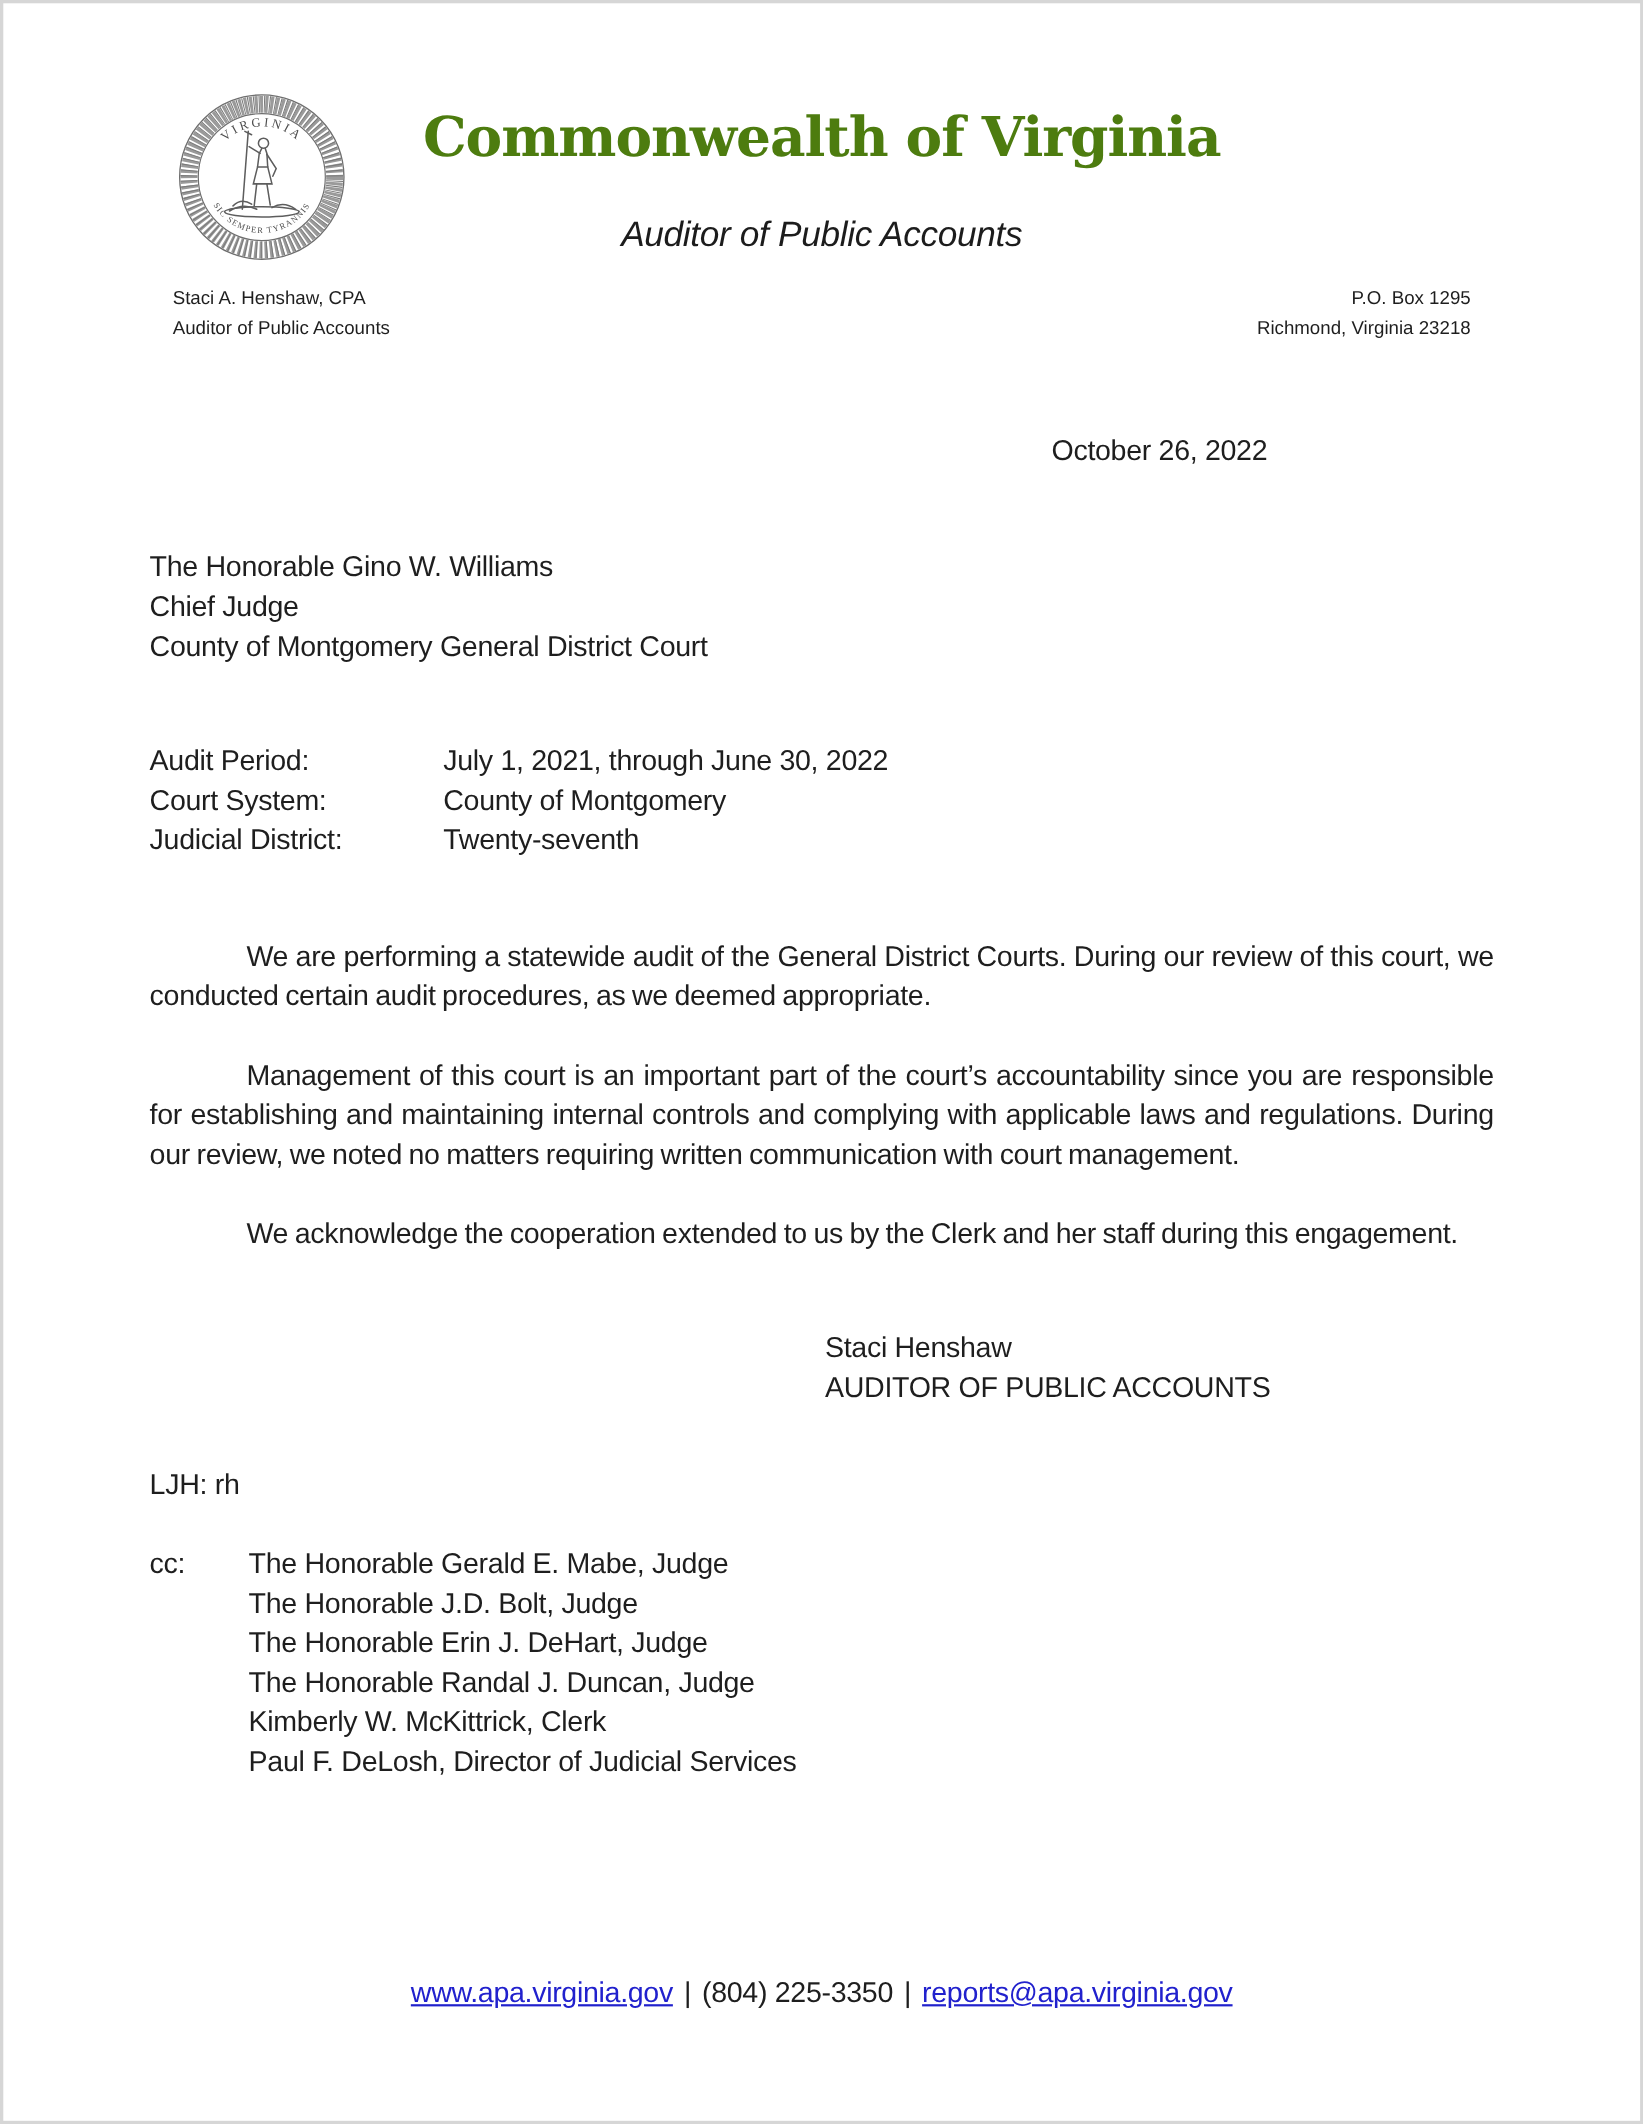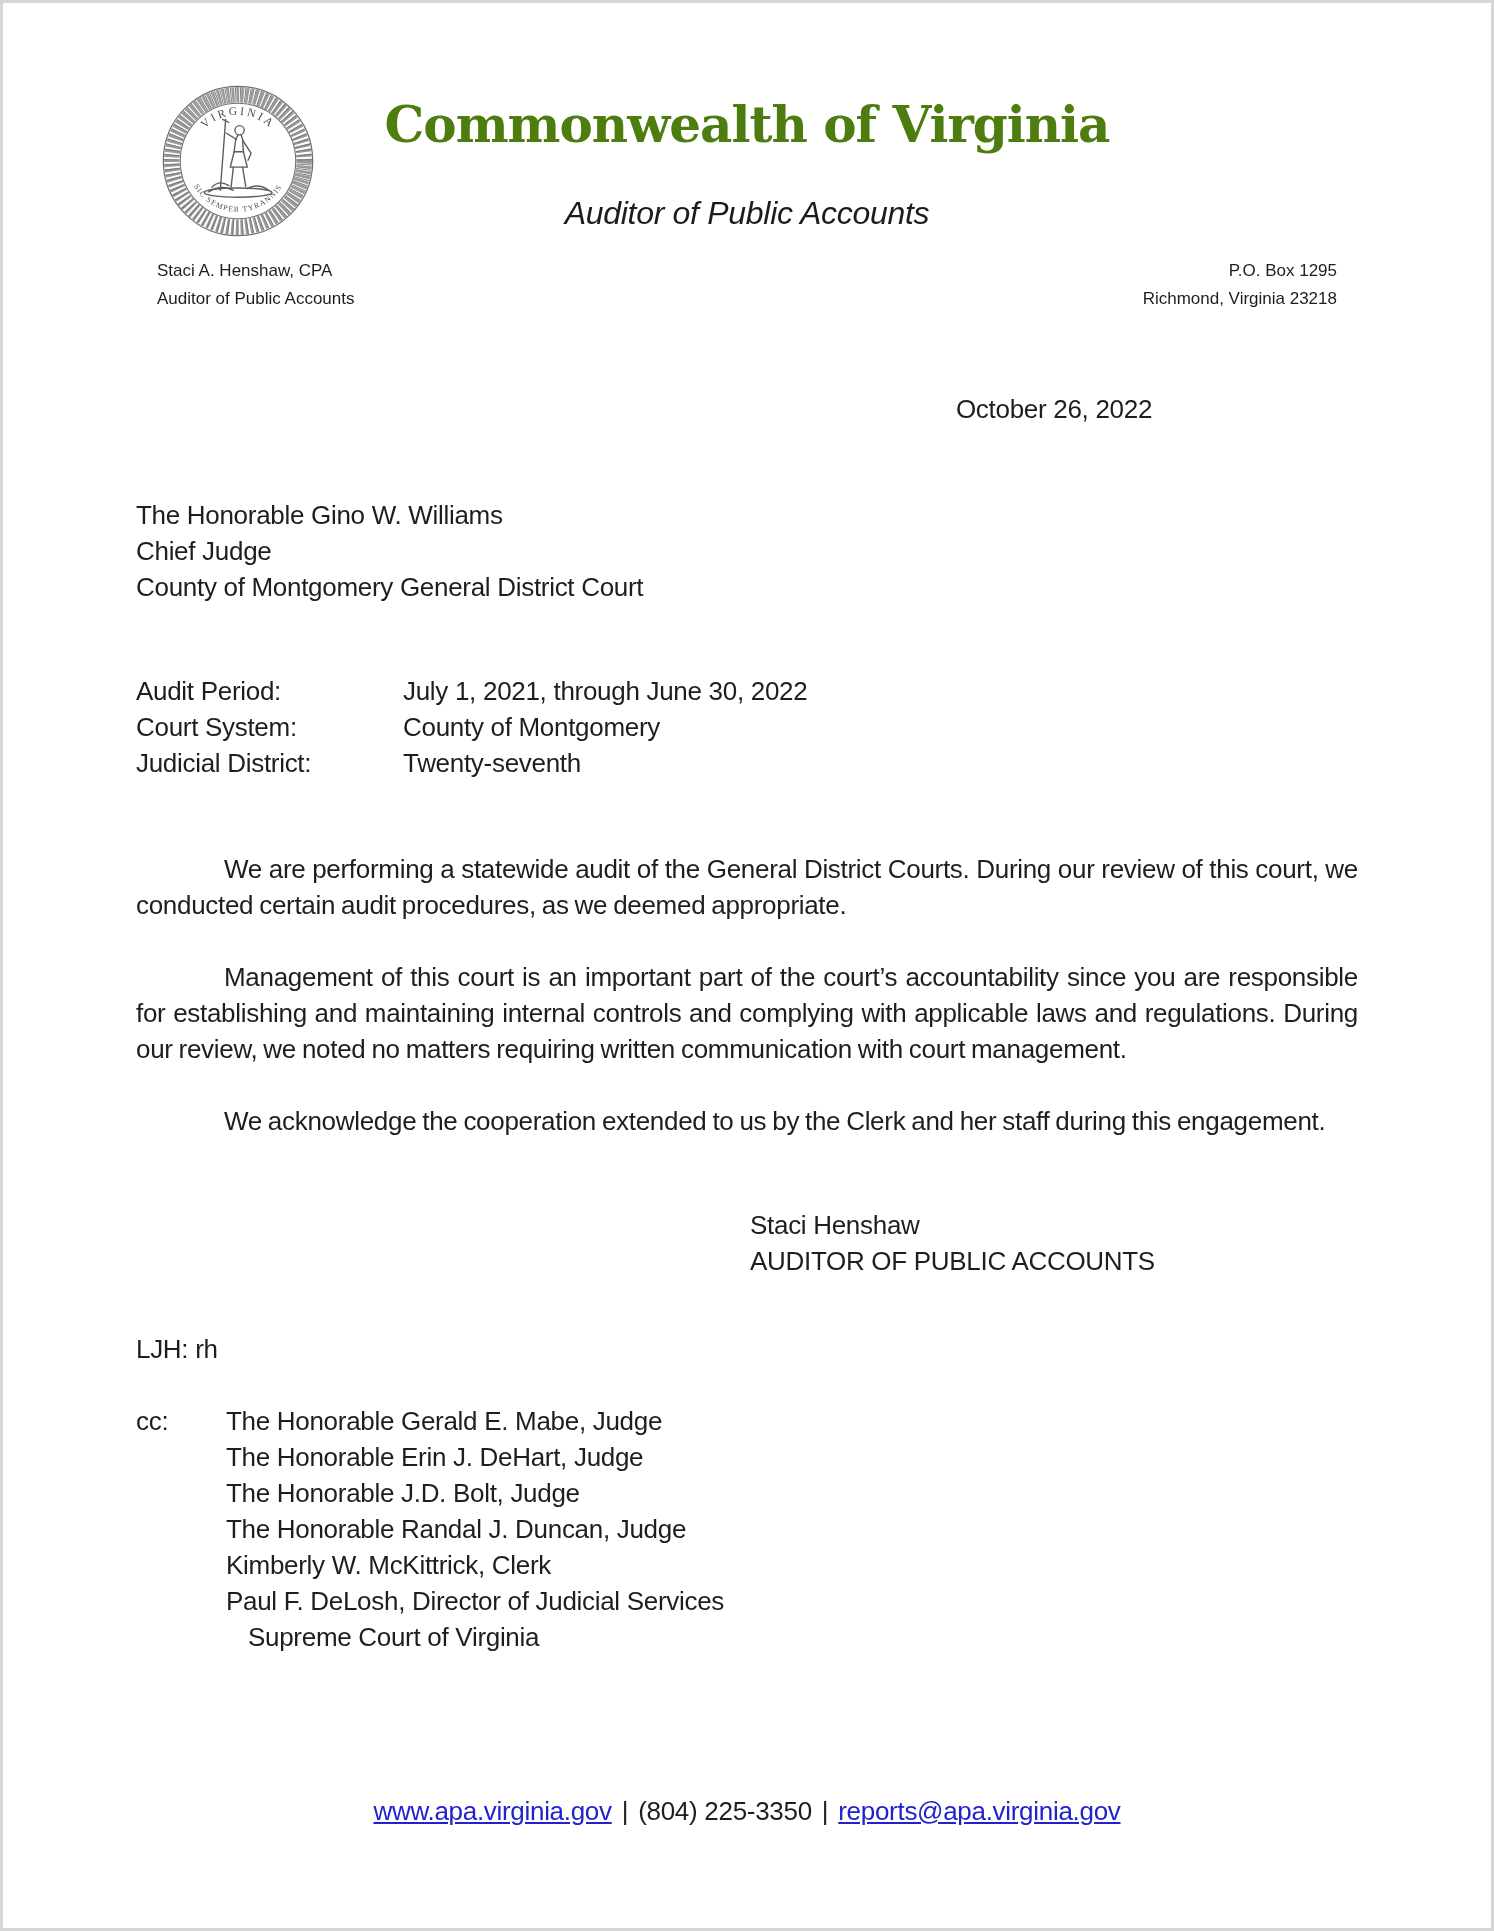--- a/index.html
+++ b/index.html
@@ -174,26 +174,25 @@
       <div>Staci Henshaw</div>
       <div>AUDITOR OF PUBLIC ACCOUNTS</div>
     </div>
 
     <div class="reference">LJH: rh</div>
 
     <div class="cc-block">
       <div class="cc-label">cc:</div>
       <div class="cc-list">
         <div>The Honorable Gerald E. Mabe, Judge</div>
+        <div>The Honorable J.D. Bolt, Judge</div>
         <div>The Honorable Erin J. DeHart, Judge</div>
-        <div>The Honorable J.D. Bolt, Judge</div>
         <div>The Honorable Randal J. Duncan, Judge</div>
         <div>Kimberly W. McKittrick, Clerk</div>
         <div>Paul F. DeLosh, Director of Judicial Services</div>
-        <div class="cc-sub">Supreme Court of Virginia</div>
       </div>
     </div>
 
   </div>
 
   <div class="footer">
     <a style="color: rgb(33, 33, 205); text-align: right;">www.apa.virginia.gov</a><span class="sep">|</span><span>(804) 225-3350</span><span class="sep">|</span><a style="color: rgb(33, 33, 205);">reports@apa.virginia.gov</a>
   </div>
 
 </div>

